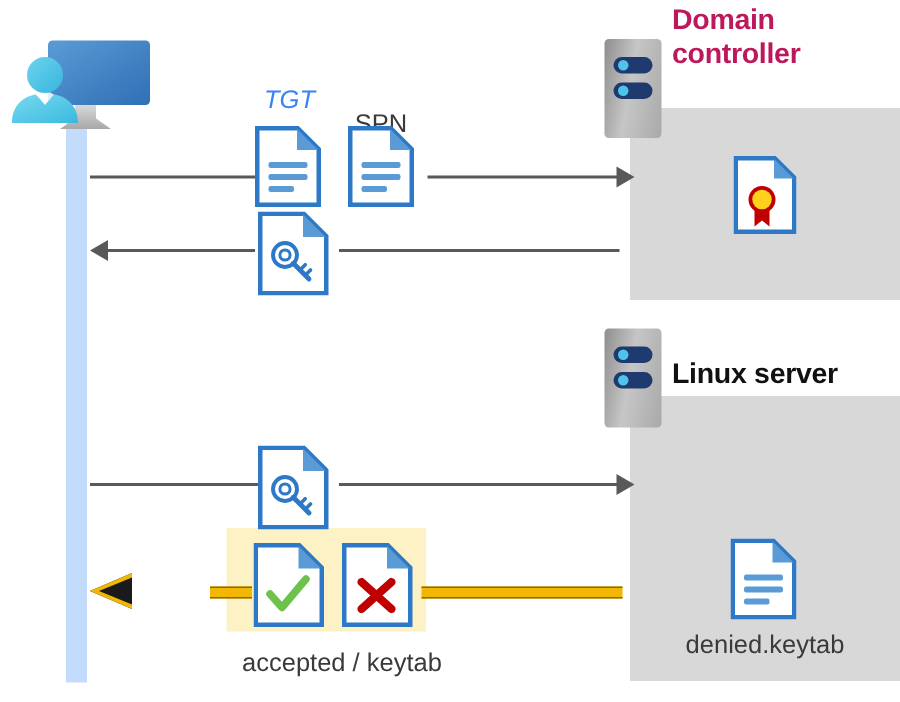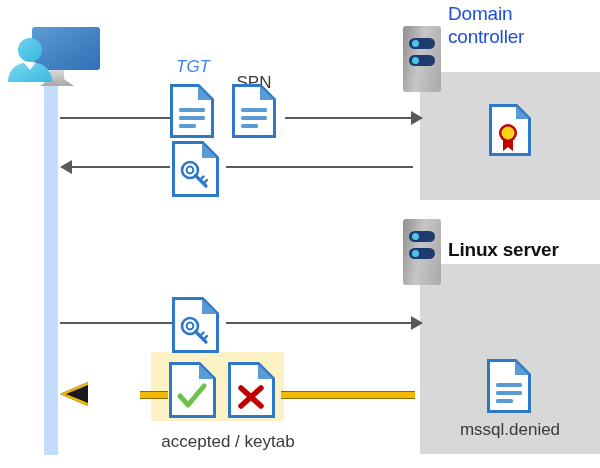--- a/index.html
+++ b/index.html
@@ -14,21 +14,21 @@
   .abs{position:absolute;}
 
   
   .title-client{
     left:30px;top:2px;width:110px;
     font-size:19px;font-weight:bold;color:#111111;
     text-align:center;letter-spacing:-0.2px;
   }
   .title-dc{
     left:448px;top:2px;width:150px;
-    font-size:19px;font-weight:normal;color:#1d4ed8;
+    font-size:19px;font-weight:bold;color:#be185d;
     line-height:23px;letter-spacing:-0.2px;
   }
   .title-linux{
     left:448px;top:226px;width:150px;
     font-size:19px;font-weight:bold;color:#111111;
     line-height:23px;letter-spacing:-0.2px;margin-top:12px;
   }
 
   
   .panel{background:#d8d8d8;}
@@ -184,21 +184,21 @@
 
   <div class="abs" style="left:487px;top:359px;">
     <svg width="44" height="54" viewBox="0 0 44 54">
       <path d="M1.5 1.5 h27 l14 14 v37 h-41 z" fill="#ffffff" stroke="#2e78c8" stroke-width="3"></path>
       <path d="M28 2 l14 14 h-14 z" fill="#5b9bd5"></path>
       <rect x="9" y="24" width="26" height="4" rx="1.5" fill="#5b9bd5"></rect>
       <rect x="9" y="32" width="26" height="4" rx="1.5" fill="#5b9bd5"></rect>
       <rect x="9" y="40" width="17" height="4" rx="1.5" fill="#5b9bd5"></rect>
     </svg>
   </div>
-  <div class="abs lbl-keytab">mssql.denied</div>
+  <div class="abs lbl-keytab">denied.keytab</div>
 
   <div class="abs gline l1a"></div>
   <div class="abs gline l1b"></div>
   <div class="abs ahead ahead-right a1"></div>
 
   <div class="abs lbl-tgt">TGT</div>
   <div class="abs" style="left:170px;top:84px;">
     <svg width="44" height="54" viewBox="0 0 44 54">
       <path d="M1.5 1.5 h27 l14 14 v37 h-41 z" fill="#ffffff" stroke="#2e78c8" stroke-width="3"></path>
       <path d="M28 2 l14 14 h-14 z" fill="#5b9bd5"></path>

